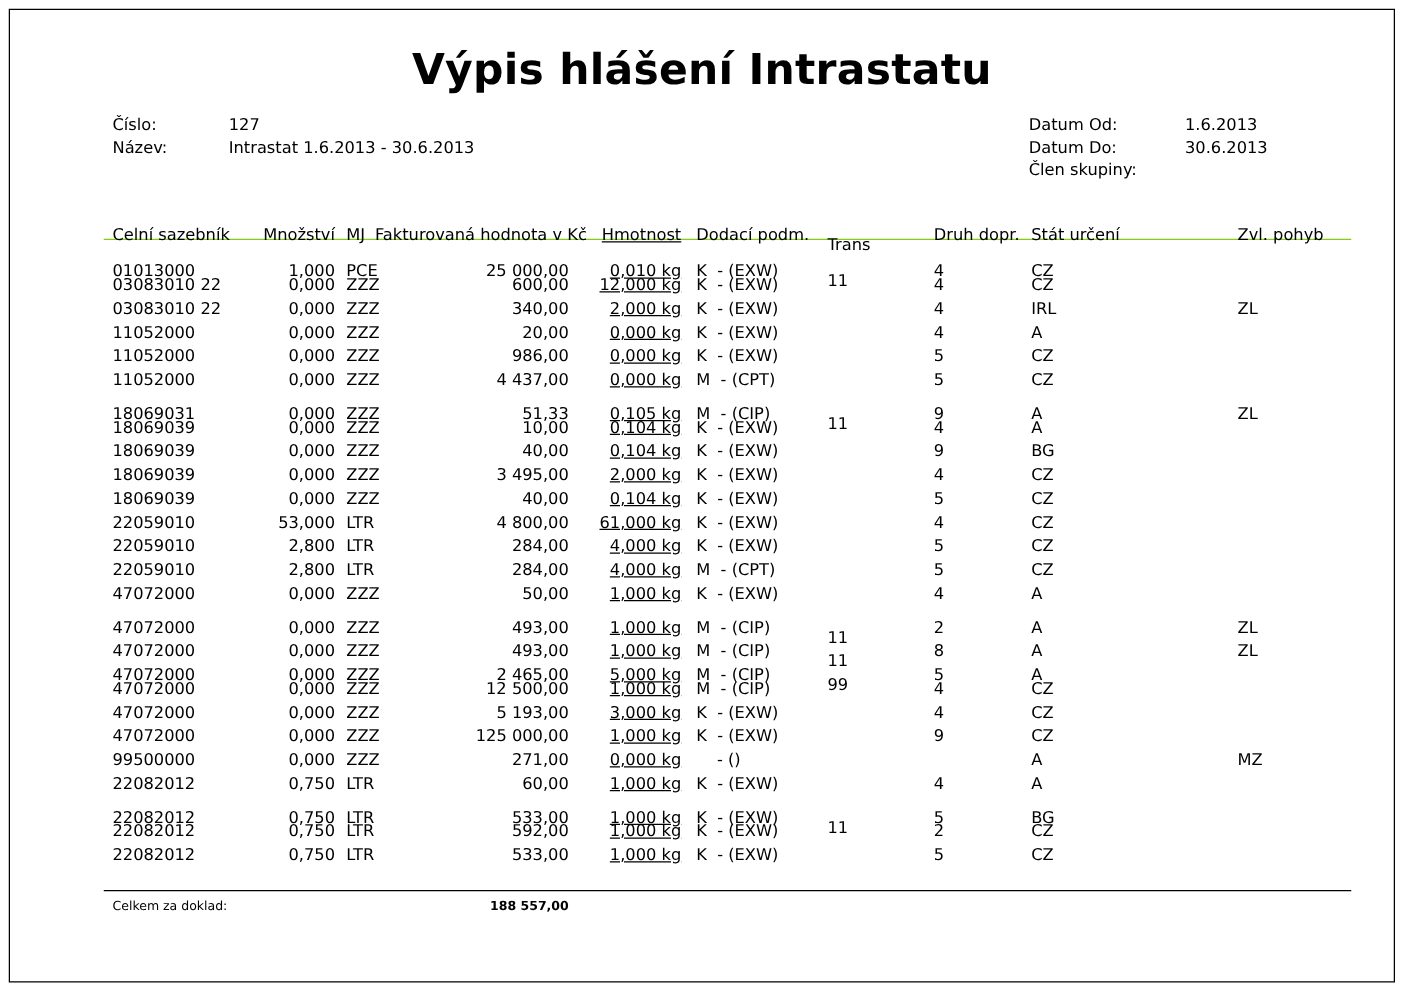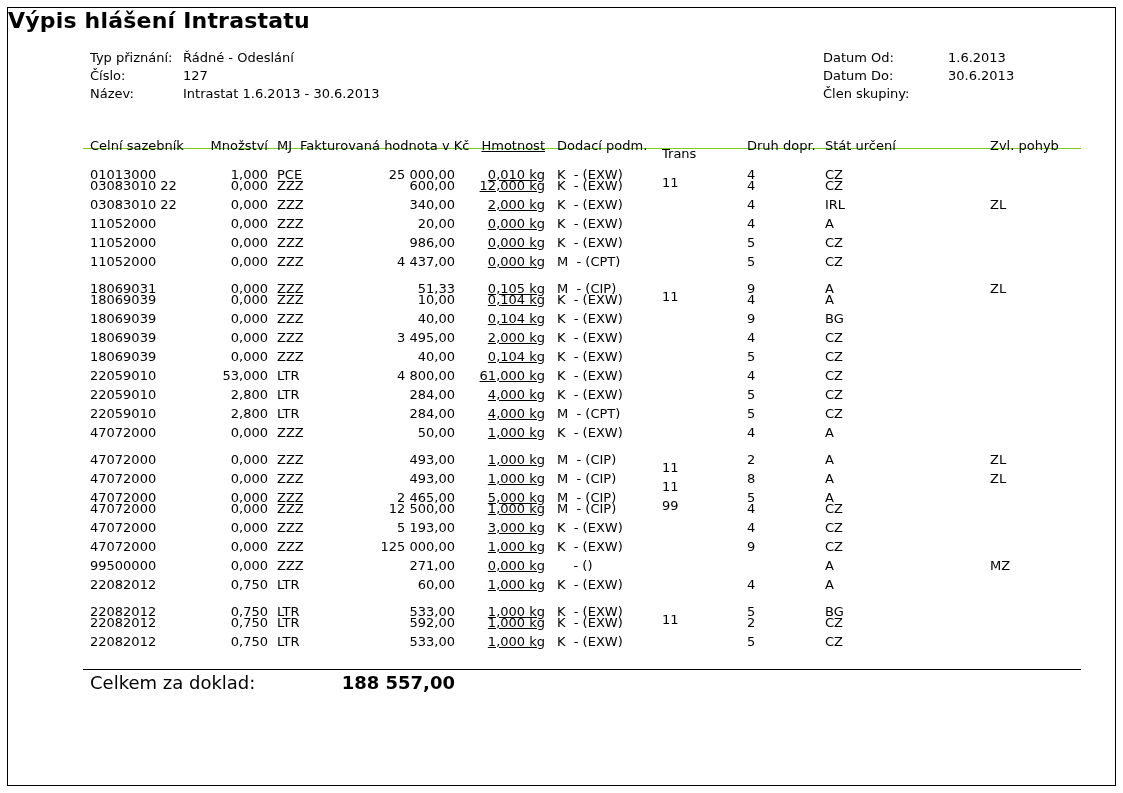--- a/index.html
+++ b/index.html
@@ -11,22 +11,23 @@
     position: relative;
     overflow: hidden;
   }
   .frame {
     position: absolute;
     left: 7px; top: 7px; right: 7px; bottom: 7px;
     border: 1px solid #000000;
     background: #ffffff;
   }
   .title {
-    text-align: left;
-    font-size: 22px;
+    margin-top: 28px;
+    text-align: center;
+    font-size: 34px;
     font-weight: bold;
     letter-spacing: 0.2px;
   }
   .content {
     margin: 0 34px 0 75px;
   }
   
   .meta {
     position: relative;
     margin-top: 16px;
@@ -64,41 +65,37 @@
   .c6 { padding-left: 7px; margin-top: 16px; }
   .c7 { padding-left: 7px; }
   .c8 { padding-left: 7px; }
   .c9 { padding-left: 12px; }
   
   .total-row {
     display: grid;
     grid-template-columns: 127px 58px 32px 155px 90px 110px 85px 78px 160px 1fr;
     height: 26px;
     line-height: 26px;
-    font-size: 18px;
+    font-size: 10px;
     white-space: nowrap;
   }
   .total-label { grid-column: 1 / 4; padding-left: 7px; }
   .total-value { grid-column: 4 / 5; text-align: right; font-weight: bold; }
 </style>
 </head>
 <body>
 
 <div class="frame">
 
   <div class="title">Výpis hlášení Intrastatu</div>
 
   <div class="content">
 
     <div class="meta">
       <div class="meta-left">
-        <div class="meta-row">
-          <span class="meta-label">Typ přiznání:</span>
-          <span class="meta-value">Řádné - Odeslání</span>
-        </div>
         <div class="meta-row">
           <span class="meta-label">Číslo:</span>
           <span class="meta-value">127</span>
         </div>
         <div class="meta-row">
           <span class="meta-label">Název:</span>
           <span class="meta-value">Intrastat 1.6.2013 - 30.6.2013</span>
         </div>
       </div>
       <div class="meta-right">

